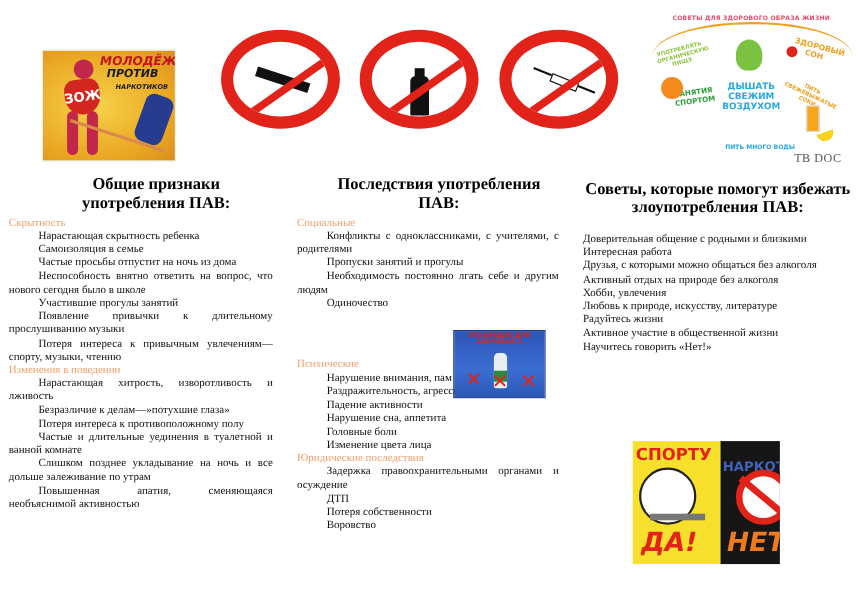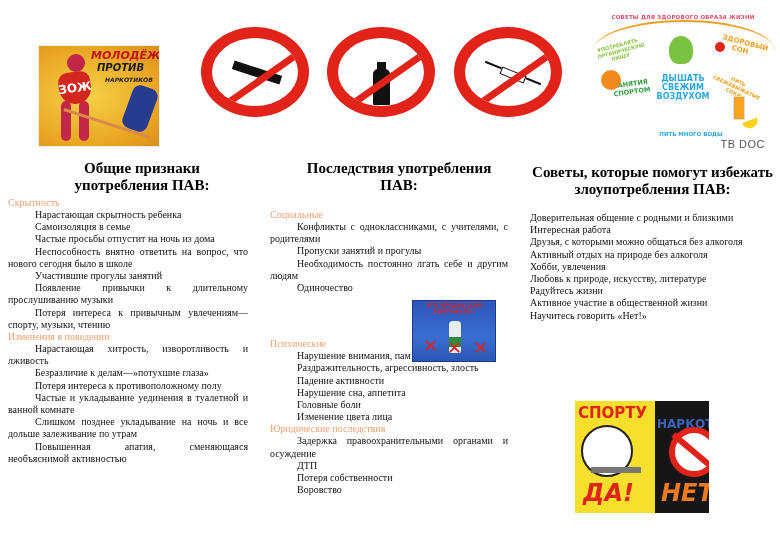--- a/index.html
+++ b/index.html
@@ -18,21 +18,21 @@
   .zoj { position:absolute; left:20px; top:26px; width:32px; height:32px; background:#d3261f; border-radius:30% 30% 50% 50%; color:#fff; font-family:"DejaVu Sans",sans-serif; font-weight:bold; font-size:12px; display:flex; align-items:center; justify-content:center; transform:rotate(-8deg);}
   .stick { position:absolute; left:25px; top:62px; width:90px; height:3px; background:#d98a4a; transform:rotate(18deg); transform-origin:left center; }
   
   .sign { position:absolute; width:108px; height:90px; border-radius:50%; border:11px solid #e2231a; box-sizing:border-box; background:#fff; overflow:hidden; }
   .sign .slash { position:absolute; left:-10px; top:50%; width:130px; height:7px; background:#e2231a; transform:rotate(-35deg); transform-origin:center; margin-left:0; }
   
   .healthy { left:593px; top:8px; width:182px; height:148px; }
   .h-head { position:absolute; left:10px; top:6px; width:160px; text-align:center; font-family:"DejaVu Sans",sans-serif; font-weight:bold; font-size:5.5px; color:#e64b6b; letter-spacing:.2px; }
   .h-arc { position:absolute; left:0; top:12px; width:182px; height:60px; border-top:2px solid #f0a020; border-radius:50% 50% 0 0; }
   .h-text { position:absolute; font-family:"DejaVu Sans",sans-serif; font-weight:bold; text-align:center; }
-  .tbdoc { position:absolute; right:10px; bottom:6px; font-family:Liberation Sans, sans-serif; font-size:11px; color:#555; letter-spacing:.5px; }
+  .tbdoc { position:absolute; right:10px; bottom:6px; font-family:Liberation Serif, serif; font-size:11px; color:#555; letter-spacing:.5px; }
   
   .pic-mid { left:412px; top:300px; width:82px; height:60px; background:linear-gradient(#2d56b8, #3b6dd1 60%, #2b58b6); border:1px solid #1d3a8a; overflow:hidden; }
   .pic-mid .t { position:absolute; left:0; right:0; top:1px; text-align:center; font-family:"DejaVu Sans",sans-serif; font-weight:bold; font-size:5.5px; color:#e2231a; line-height:6px; }
   .xmark { position:absolute; color:#e2231a; font-family:"DejaVu Sans",sans-serif; font-weight:bold; font-size:18px; line-height:18px; }
   
   .sport { left:575px; top:401px; width:134px; height:112px; overflow:hidden; }
   .sport .l { position:absolute; left:0; top:0; width:80px; height:112px; background:#f6e02c; }
   .sport .r { position:absolute; left:80px; top:0; width:86px; height:112px; background:#161616; }
   .sp-word { position:absolute; font-family:"DejaVu Sans",sans-serif; font-weight:bold; }
 </style>
@@ -91,29 +91,29 @@
     <div class="item">Самоизоляция в семье</div>
     <div class="item">Частые просьбы отпустит на ночь из дома</div>
     <div class="item">Неспособность внятно ответить на вопрос, что нового сегодня было в школе</div>
     <div class="item">Участившие прогулы занятий</div>
     <div class="item">Появление привычки к длительному прослушиванию музыки</div>
     <div class="item">Потеря интереса к привычным увлечениям—спорту, музыки, чтению</div>
     <div class="section">Изменения в поведении</div>
     <div class="item">Нарастающая хитрость, изворотливость и лживость</div>
     <div class="item">Безразличие к делам—»потухшие глаза»</div>
     <div class="item">Потеря интереса к противоположному полу</div>
-    <div class="item">Частые и укладывание уединения в туалетной и ванной комнате</div>
+    <div class="item">Частые и длительные уединения в туалетной и ванной комнате</div>
     <div class="item">Слишком позднее укладывание на ночь и все дольше залеживание по утрам</div>
     <div class="item">Повышенная апатия, сменяющаяся необъяснимой активностью</div>
   </div>
 </div>
 
 <div class="abs" style="left:270px;top:160px;width:238px;">
   <div class="col-title" style="padding-left:20px;">Последствия употребления ПАВ:</div>
-  <div style="margin-top:15px;">
+  <div style="margin-top:3px;">
     <div class="section">Социальные</div>
     <div class="item">Конфликты с одноклассниками, с учителями, с родителями</div>
     <div class="item">Пропуски занятий и прогулы</div>
     <div class="item">Необходимость постоянно лгать себе и другим людям</div>
     <div class="item">Одиночество</div>
     <div style="height:44px;"></div>
     <div class="section">Психические</div>
     <div class="item">Нарушение внимания, пам</div>
     <div class="item">Раздражительность, агрессивность, злость</div>
     <div class="item">Падение активности</div>

